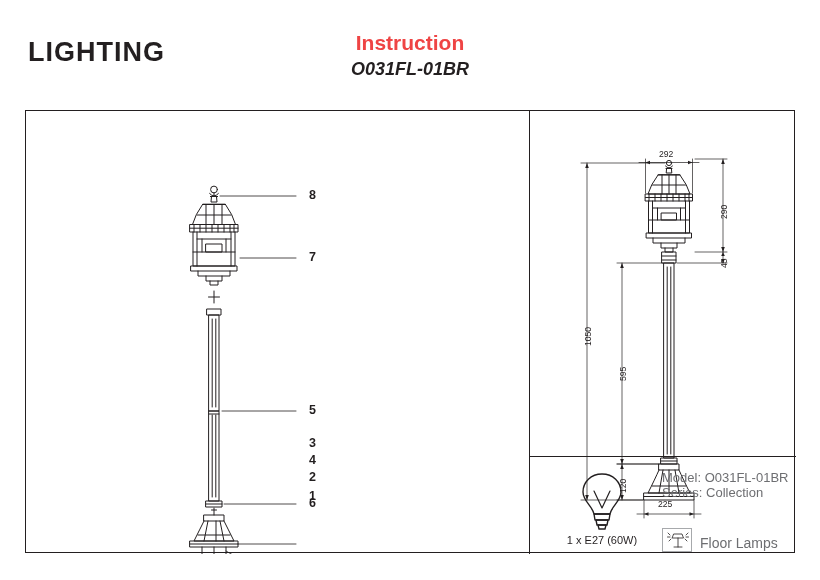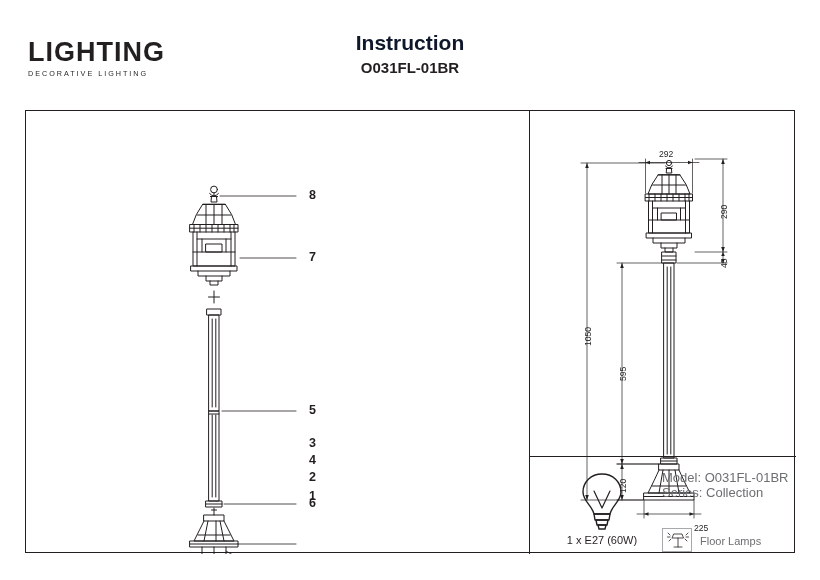--- a/index.html
+++ b/index.html
@@ -48,28 +48,29 @@
   .title-block {
     position: absolute;
     left: 0;
     top: 30px;
     width: 820px;
     text-align: center;
   }
   .doc-title {
     font-size: 21px;
     font-weight: bold;
-    color: #0f172a;
+    color: #ef4444;
     line-height: 26px;
   }
   .doc-code {
     margin-top: 3px;
-    font-size: 15px;
+    font-size: 18px;
     font-weight: bold;
     color: #231f20;
+    font-style: italic;
   }
 
   
   .frame {
     position: absolute;
     left: 25px;
     top: 110px;
     width: 770px;
     height: 443px;
     border: 1px solid #231f20;
@@ -182,35 +183,34 @@
     top: 0;
     width: 30px;
     height: 24px;
     border: 0.7px solid #a7a9ac;
     box-sizing: border-box;
   }
   .cat-label {
     position: absolute;
     left: 38px;
     top: 7px;
-    font-size: 11px;
+    font-size: 14px;
     color: #6d6e71;
     white-space: nowrap;
   }
 </style>
 </head>
 <body>
 
 <div class="header">
 
   <div class="brand">
     <div class="brand-word">
       <span>LIGHTING</span>
     </div>
-    <div class="brand-sub">DECORATIVE LIGHTING</div>
   </div>
 
   <div class="title-block">
     <div class="doc-title">Instruction</div>
     <div class="doc-code">O031FL-01BR</div>
   </div>
 </div>
 
 <div class="frame">
 
@@ -438,21 +438,21 @@
         </g>
       </g>
     </svg>
 
     <div class="dim-label" style="left:130px; top:38px;">292</div>
     <div class="dim-label vert" style="left:190px; top:108px;">290</div>
     <div class="dim-label vert" style="left:190px; top:157px;">45</div>
     <div class="dim-label vert" style="left:54px; top:235px;">1050</div>
     <div class="dim-label vert" style="left:89px; top:270px;">595</div>
     <div class="dim-label vert" style="left:89px; top:382px;">120</div>
-    <div class="dim-label" style="left:129px; top:412px;margin-left:36px;">225</div>
+    <div class="dim-label" style="left:129px; top:388px;">225</div>
 
     <div class="info-block">
 
       <div class="bulb-cell">
         <svg width="110" height="70" viewBox="0 0 110 70">
           <g stroke="#231f20" fill="none" stroke-width="1.4" stroke-linejoin="round" stroke-linecap="round">
             <path d="M55 10
                      C 44 10, 36 18, 36 28
                      C 36 37, 46 43, 47 50
                      L 63 50

